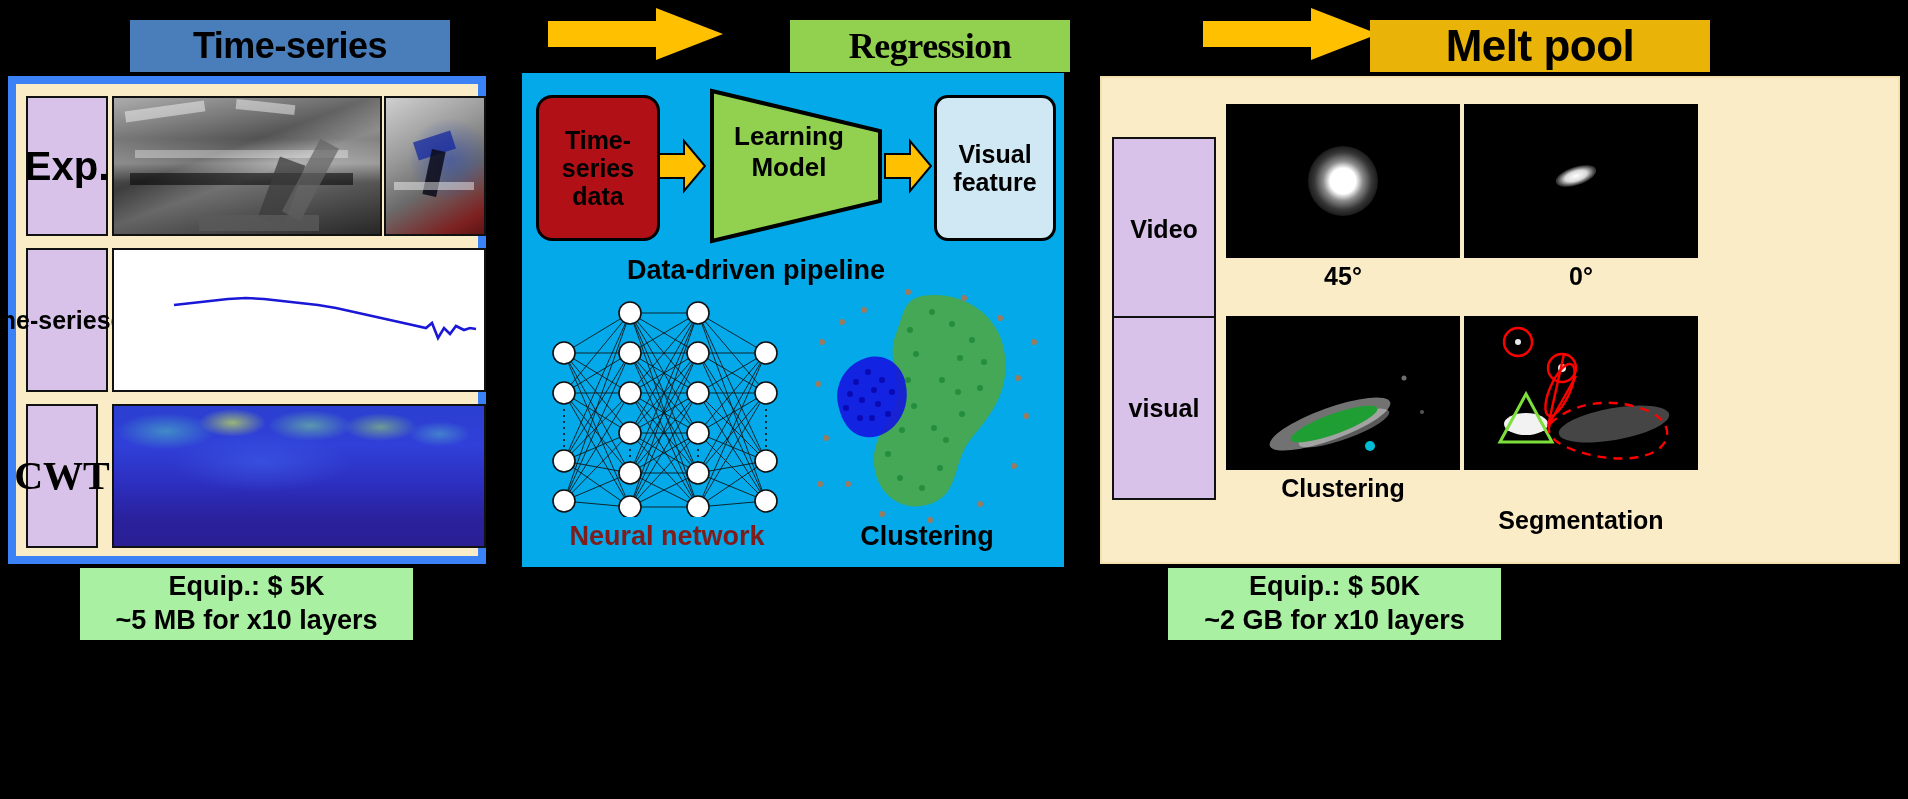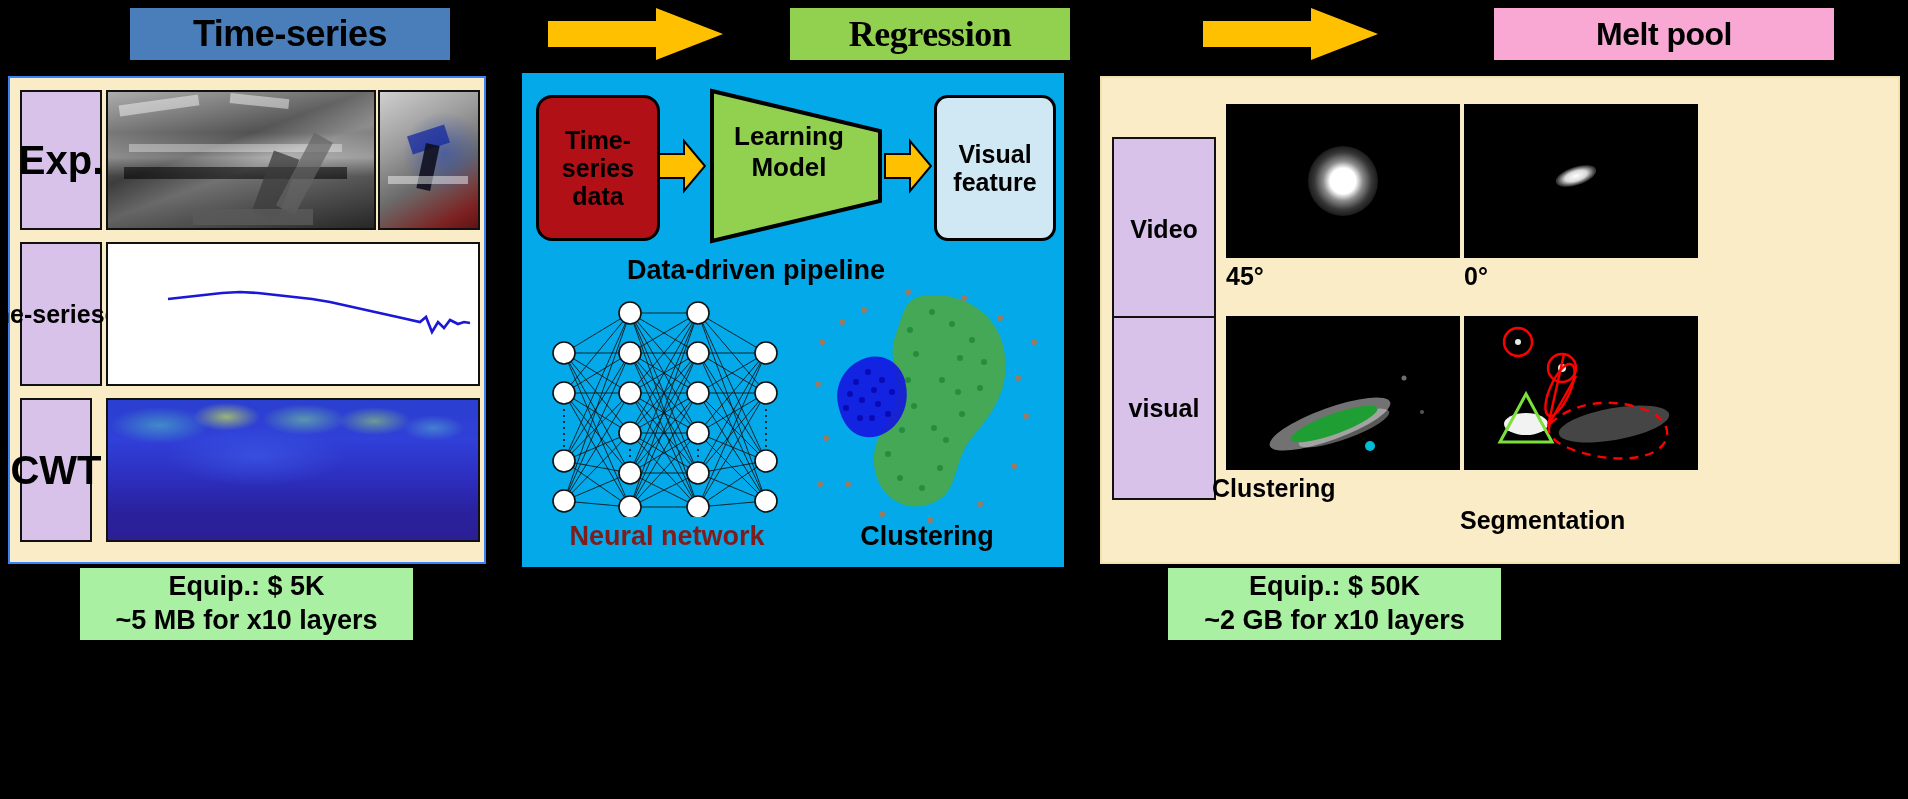--- a/index.html
+++ b/index.html
@@ -14,53 +14,54 @@
   }
   .stage { position: relative; width: 1908px; height: 799px; background: #000; }
 
   
   .banner {
     position: absolute;
     display: flex; align-items: center; justify-content: center;
     font-weight: bold;
     color: #000;
     letter-spacing: -0.5px;
+    margin-top: 12px;
   }
   #banner-timeseries { left: 130px; top: 8px; width: 320px; height: 52px;
      background: #4a7ebb; font-size: 36px; }
   #banner-regression { left: 790px; top: 8px; width: 280px; height: 52px;
      background: #92d050; font-size: 36px; font-family: Liberation Serif, serif; }
-  #banner-meltpool   { left: 1494px; top: 8px; width: 340px; height: 52px;
-     background: #f9a8d4; font-size: 32px; }
+  #banner-meltpool   { left: 1370px; top: 8px; width: 340px; height: 52px;
+     background: #eab308; font-size: 44px; }
 
   
   .big-arrow { position: absolute; }
   #arrow-1 { left: 548px; top: 8px; width: 175px; height: 52px; }
   #arrow-2 { left: 1203px; top: 8px; width: 175px; height: 52px; }
 
   
   .panel { position: absolute; box-sizing: border-box; }
   #panel-left  { left: 8px;   top: 76px;  width: 478px;  height: 488px;
-                 background: #fbecc8; border: 2px solid #3b82f6; }
+                 background: #fbecc8; border: 8px solid #3b82f6; }
   #panel-mid   { left: 522px; top: 73px;  width: 542px;  height: 494px;
                  background: #03a9e8; }
   #panel-right { left: 1100px;top: 76px;  width: 800px;  height: 488px;
                  background: #fbecc8; border: 2px solid #f4e0ad; }
 
   
   .row-label {
     position: absolute; box-sizing: border-box;
     background: #d9c2e9; border: 2px solid #111;
     display: flex; align-items: center; justify-content: center;
     text-align: center; font-weight: bold; color: #000;
     line-height: 1.05;
   }
   #lbl-exp   { left: 10px; top: 12px;  width: 82px;  height: 140px; font-size: 40px; }
   #lbl-ts    { left: 10px; top: 164px; width: 82px;  height: 144px; font-size: 25px; }
-  #lbl-cwt   { left: 10px; top: 320px; width: 72px;  height: 144px; font-size: 40px; }
+  #lbl-cwt   { left: 10px; top: 320px; width: 72px;  height: 144px; font-size: 40px; font-family: Liberation Serif, serif; }
 
   .media-box { position: absolute; box-sizing: border-box; border: 2px solid #111; overflow: hidden; }
   #exp-img-1 { left: 96px; top: 12px; width: 270px; height: 140px;
       background:
         linear-gradient(160deg, rgba(255,255,255,.28) 0%, rgba(0,0,0,.25) 40%, rgba(255,255,255,.18) 55%, rgba(0,0,0,.35) 100%),
         linear-gradient(#8d8d8d, #6e6e6e 30%, #a3a3a3 48%, #555 62%, #3c3c3c 100%);
   }
   #exp-img-2 { left: 368px; top: 12px; width: 102px; height: 140px;
       background:
         radial-gradient(circle at 65% 45%, rgba(40,70,180,.55), rgba(0,0,0,0) 42%),
@@ -129,21 +130,21 @@
   #lbl-visual { left: 10px; top: 238px; width: 104px; height: 184px; font-size: 25px;
                 background:#d9c2e9; }
 
   .black-img { position: absolute; background: #000; overflow: hidden; }
   #vid-45 { left: 124px; top: 26px; width: 234px; height: 154px; }
   #vid-0  { left: 362px; top: 26px; width: 234px; height: 154px; }
   #seg-clu { left: 124px; top: 238px; width: 234px; height: 154px; }
   #seg-seg { left: 362px; top: 238px; width: 234px; height: 154px; }
 
   .img-caption {
-    position: absolute; text-align: left; font-weight: bold;
+    position: absolute; text-align: center; font-weight: bold;
     font-size: 25px; color: #000;
   }
   #cap-45 { left: 124px; top: 184px; width: 234px; }
   #cap-0  { left: 362px; top: 184px; width: 234px; }
   #cap-clu{ left: 110px; top: 396px; width: 262px; }
   #cap-seg{ left: 358px; top: 396px; width: 242px; margin-top: 32px; }
 
   
   .cost-box {
     position: absolute; box-sizing: border-box;

